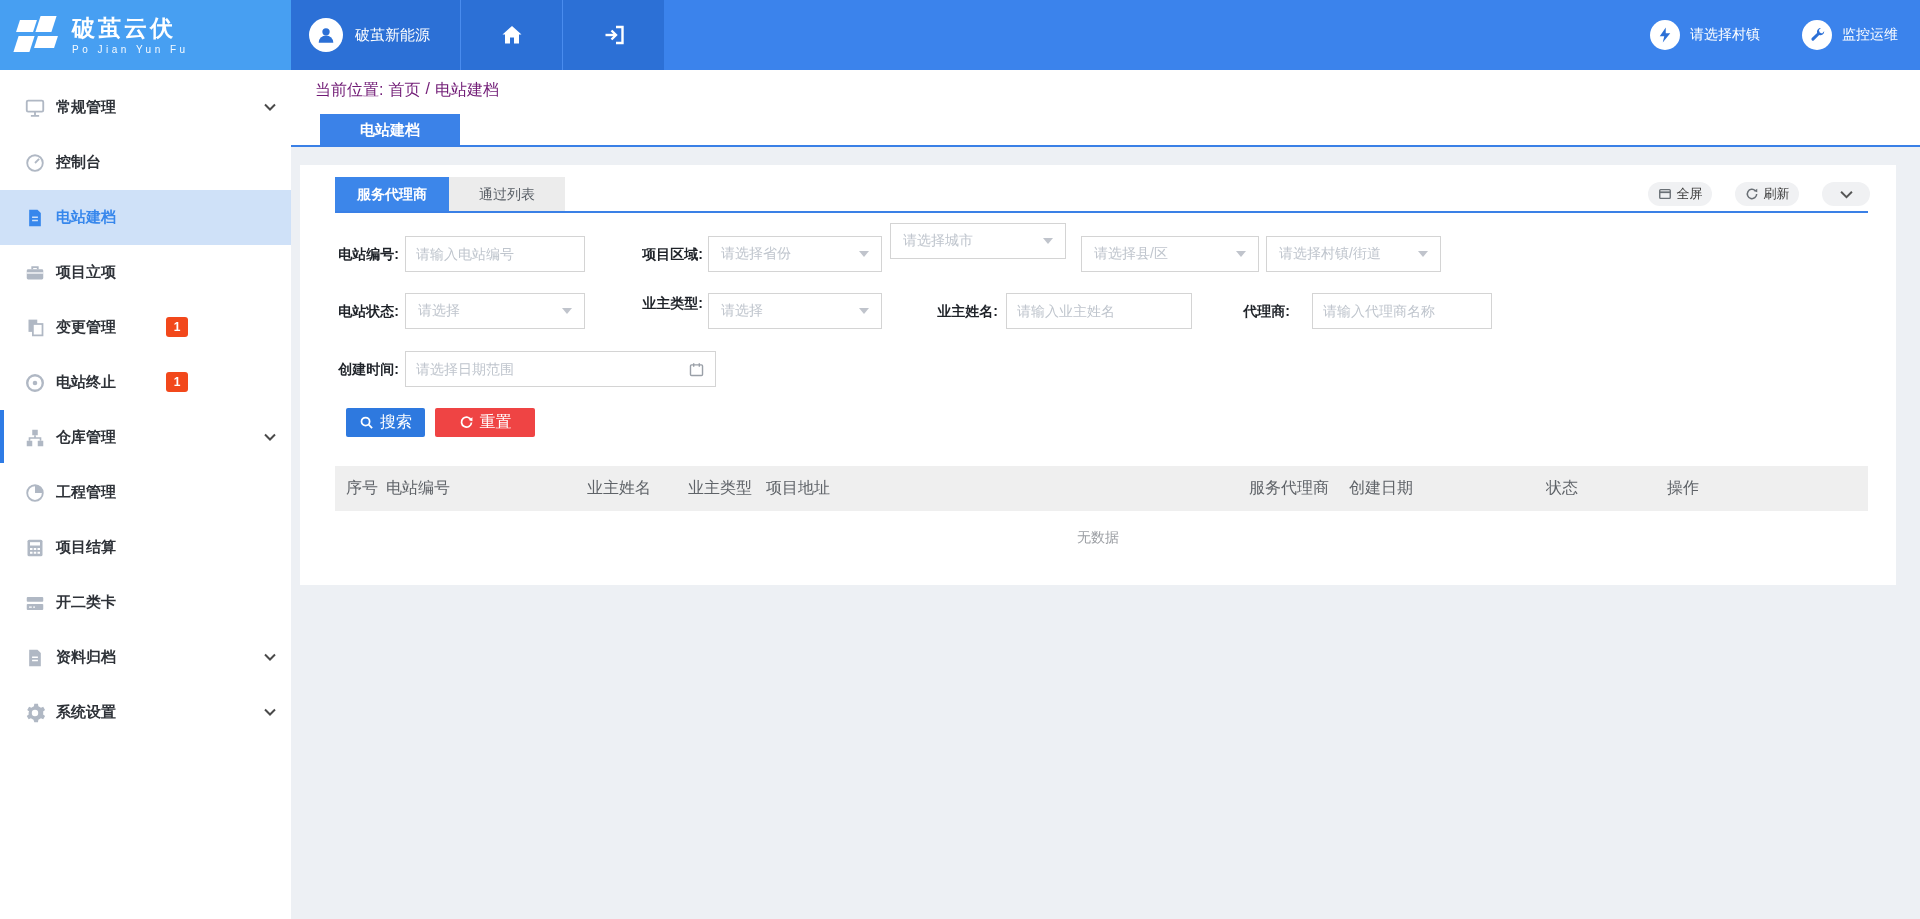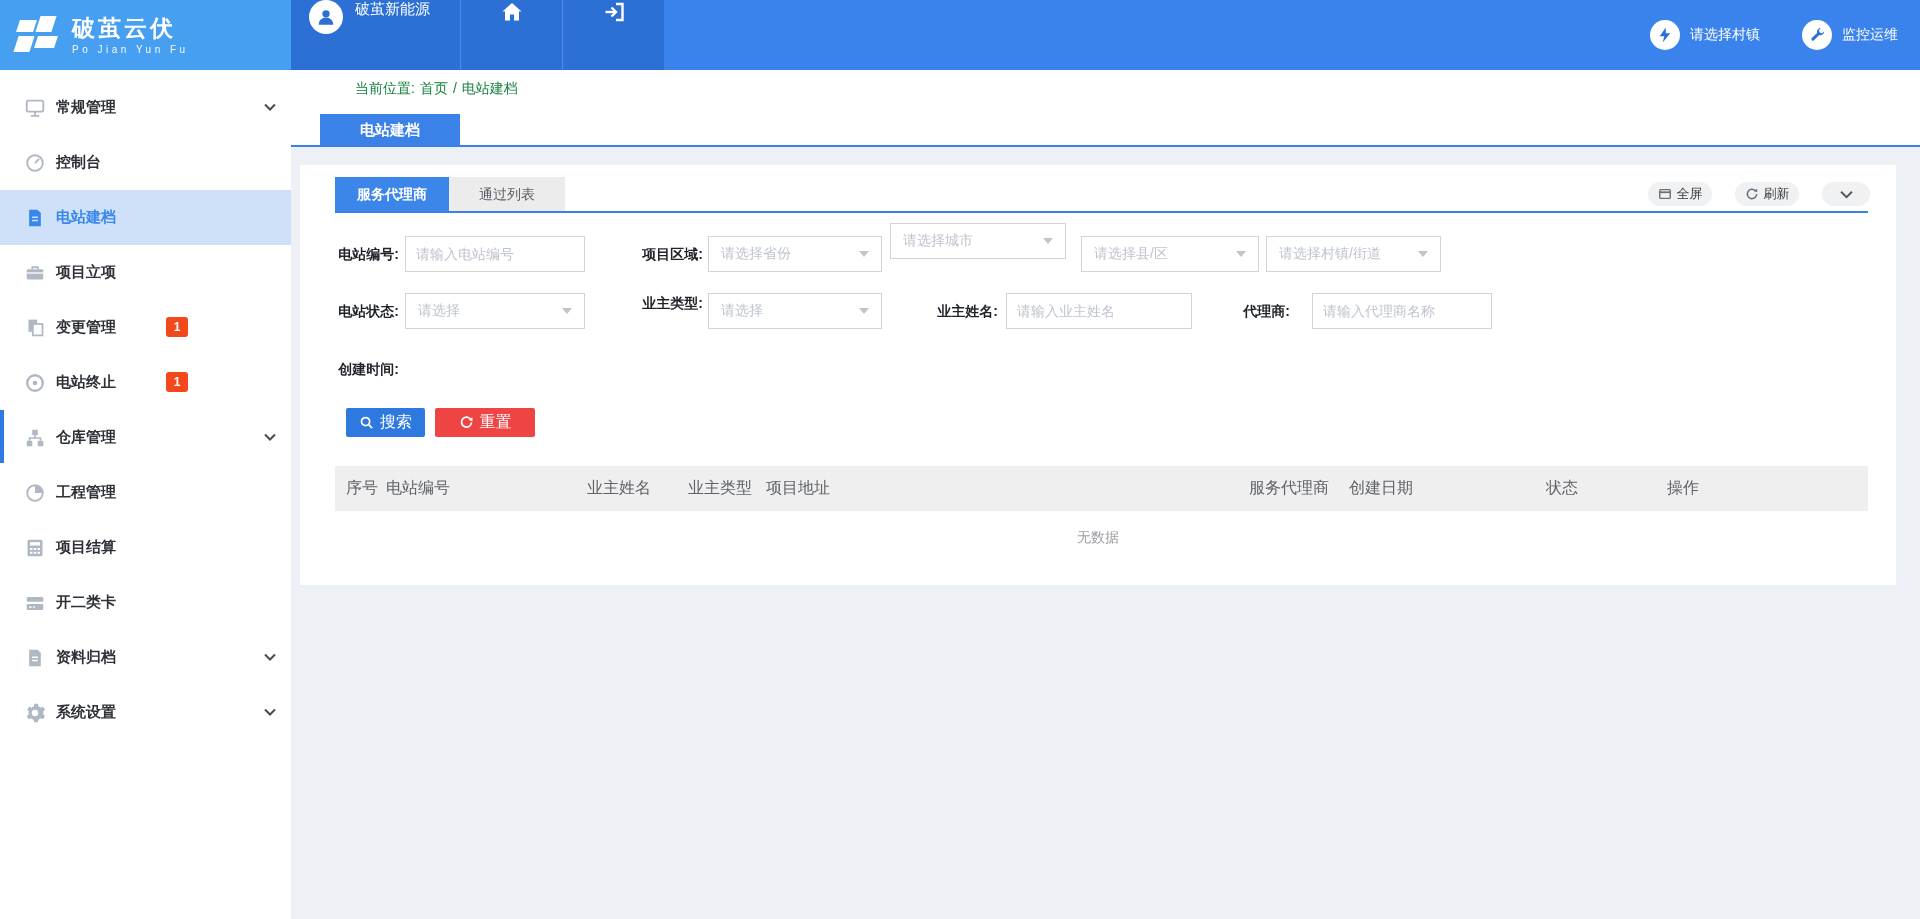--- a/index.html
+++ b/index.html
@@ -12,21 +12,21 @@
   .brand { width:291px; height:70px; background:#479ff2; display:flex; align-items:center; padding-left:16px; flex:none; }
   .logo-mark { width:44px; height:42px; position:relative; flex:none; }
   .logo-mark .p1 { position:absolute; left:2px; top:6px; width:17px; height:12px; background:#fff; transform:skewX(-18deg); }
   .logo-mark .p2 { position:absolute; left:22px; top:2px; width:16px; height:16px; background:#fff; transform:skewX(-18deg); }
   .logo-mark .p3 { position:absolute; left:0px; top:22px; width:16px; height:16px; background:#fff; transform:skewX(-18deg); }
   .logo-mark .p4 { position:absolute; left:20px; top:22px; width:20px; height:12px; background:#fff; transform:skewX(-18deg); }
   .brand-text { margin-left:12px; color:#fff; }
   .brand-title { font-size:23px; font-weight:700; letter-spacing:3px; line-height:25px; }
   .brand-sub { font-size:10px; letter-spacing:3.5px; opacity:.95; margin-top:3px; }
   .usersec { width:373px; height:70px; background:#2c70d6; display:flex; flex:none; }
-  .ucell { display:flex; align-items:flex-start; justify-content:center; height:70px; cursor:pointer; }
+  .ucell { display:flex; align-items:center; justify-content:center; height:70px; cursor:pointer; }
   .ucell + .ucell { border-left:1px solid #4a8cee; }
   .ucell-user { width:169px; justify-content:flex-start; padding-left:18px; }
   .ucell-home, .ucell-login { width:102px; }
   .avatar { width:34px; height:34px; border-radius:50%; background:#fff; display:flex; align-items:center; justify-content:center; flex:none; }
   .uname { color:#fff; font-size:15px; margin-left:12px; white-space:nowrap; }
   .topnav { flex:1; display:flex; align-items:center; justify-content:flex-end; padding-right:22px; gap:42px; }
   .tn-item { display:flex; align-items:center; gap:10px; color:#fff; font-size:14px; cursor:pointer; }
   .tn-circle { width:30px; height:30px; border-radius:50%; background:#fff; display:flex; align-items:center; justify-content:center; }
 
   
@@ -37,21 +37,21 @@
   .sitem .sicon { width:22px; height:22px; color:#b0b8c4; flex:none; display:flex; align-items:center; justify-content:center; }
   .sitem .slabel { margin-left:10px; font-size:15px; font-weight:700; }
   .sitem.active { background:#cfe1f8; color:#3787ec; }
   .sitem.active .sicon { color:#3787ec; }
   .sbadge { position:absolute; left:166px; top:17px; min-width:22px; height:20px; background:#f2481b; border-radius:3px; color:#fff; font-size:12px; font-weight:700; display:flex; align-items:center; justify-content:center; padding:0 4px; }
   .schev { position:absolute; right:15px; top:23px; color:#4a4a4a; }
 
   
   .main { position:absolute; left:291px; top:70px; width:1629px; height:849px; background:#edf0f4; }
   .crumbzone { position:absolute; left:0; top:0; width:1629px; height:77px; background:#fff; }
-  .crumb { position:absolute; left:24px; top:10px; font-size:14px; color:#15803d; display:flex; gap:5px;margin-left:40px; }
+  .crumb { position:absolute; left:24px; top:10px; font-size:16px; color:#701a75; display:flex; gap:5px; }
   .crumb .clink { cursor:pointer; }
   .page-tab { position:absolute; left:29px; top:44px; width:140px; height:33px; background:#3b82e8; color:#fff; font-size:15px; font-weight:700; display:flex; align-items:center; justify-content:center; cursor:pointer; }
   .blue-underline { position:absolute; left:0; bottom:0; width:1629px; height:2px; background:#3a80e6; }
 
   .card { position:absolute; left:9px; top:95px; width:1596px; height:420px; background:#fff; }
   .itab { position:absolute; top:12px; height:36px; display:flex; align-items:center; justify-content:center; font-size:14px; cursor:pointer; }
   .itab-active { left:35px; width:114px; background:#3c86ea; color:#fff; font-weight:700; }
   .itab-idle { left:149px; width:116px; background:#ececec; color:#595f66; }
   .itab-line { position:absolute; left:35px; top:46px; width:1533px; height:2px; background:#3a80e6; }
   .pill { position:absolute; top:17px; height:24px; border-radius:12px; background:#f0f1f3; display:flex; align-items:center; justify-content:center; gap:5px; font-size:13px; color:#3a3a3a; cursor:pointer; }
@@ -368,20 +368,27 @@
       <div class="flabel" style="left:635px;top:128px;width:63px;">业主姓名:</div>
       <div class="finput" style="left:706px;top:128px;width:186px;">
         <input type="text" placeholder="请输入业主姓名" style="">
       </div>
       <div class="flabel" style="left:940px;top:128px;width:50px;">代理商:</div>
       <div class="finput" style="left:1012px;top:128px;width:180px;">
         <input type="text" placeholder="请输入代理商名称" style="">
       </div>
 
       <div class="flabel" style="left:35px;top:186px;width:64px;">创建时间:</div>
+      <div class="fdate" style="left:105px;top:186px;width:311px;">
+        <input type="text" placeholder="请选择日期范围" style="">
+        <svg width="17" height="17" viewBox="0 0 24 24" fill="none" stroke="currentColor" stroke-width="2">
+            <rect x="3.5" y="5.5" width="17" height="15" rx="1.5"></rect>
+            <path d="M8 3v5M16 3v5"></path>
+          </svg>
+      </div>
 
       <button class="btn btn-search">
         <svg width="15" height="15" viewBox="0 0 24 24" fill="none" stroke="#fff" stroke-width="2.8">
             <circle cx="10.5" cy="10.5" r="6.5"></circle>
             <path d="M15.5 15.5L21 21"></path>
           </svg>
         <span>搜索</span>
       </button>
       <button class="btn btn-reset">
         <svg width="15" height="15" viewBox="0 0 24 24" fill="none" stroke="#fff" stroke-width="2.8">

